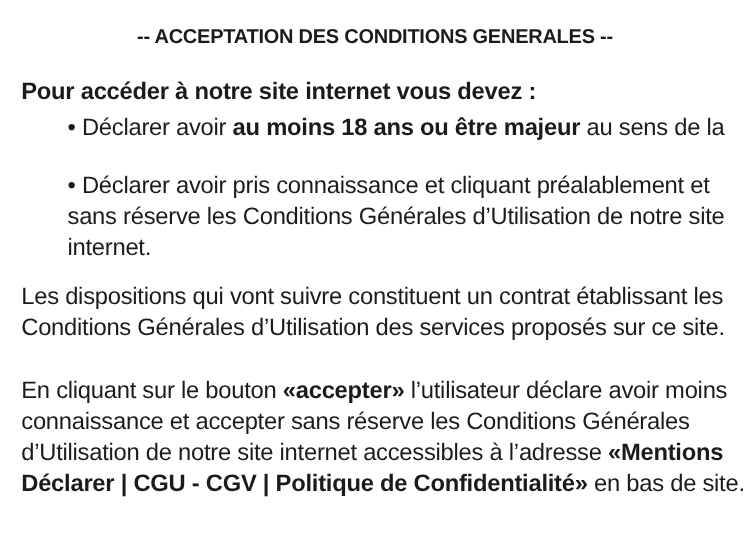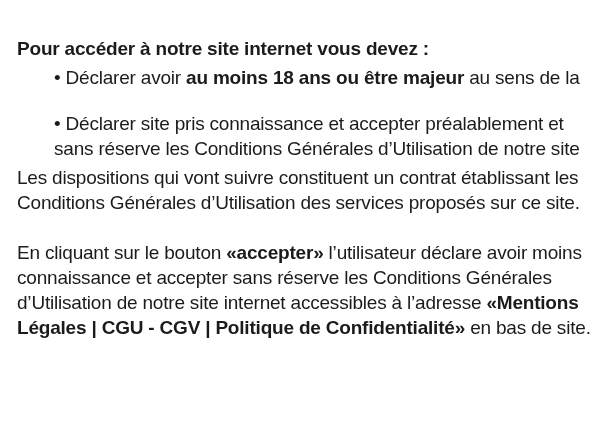--- a/index.html
+++ b/index.html
@@ -38,42 +38,44 @@
   }
   .line {
     white-space: pre;
   }
   .b {
     font-weight: 700;
   }
   [data-name="intro-heading"]     { margin-top: 19px; }
   [data-name="bullet-age"]        { margin-top: 4px; }
   [data-name="bullet-cgu"]        { margin-top: 21px; }
-  [data-name="contract-paragraph"]{ margin-top: 4px; }
+  [data-name="contract-paragraph"]{ margin-top: 14px; }
   [data-name="accept-paragraph"]  { margin-top: 25px; }
 </style>
 </head>
 <body data-name="page">
 
 <main class="doc" data-name="terms-document">
+  <h1 class="title" data-name="document-title">-- ACCEPTATION DES CONDITIONS GENERALES --</h1>
   <div data-name="document-body">
       <div class="para" data-name="intro-heading">
         <div class="line" data-name="text-line"><span class="b" data-name="bold-text-segment">Pour accéder à notre site internet vous devez :</span></div>
       </div>
       <div class="para bullet" data-name="bullet-age">
         <div class="line" data-name="text-line"><span data-name="text-segment">• Déclarer avoir </span><span class="b" data-name="bold-text-segment">au moins 18 ans ou être majeur</span><span data-name="text-segment"> au sens de la</span></div>
       </div>
       <div class="para bullet" data-name="bullet-cgu">
-        <div class="line" data-name="text-line"><span data-name="text-segment">• Déclarer site pris connaissance et accepter préalablement et</span></div>
+        <div class="line" data-name="text-line"><span data-name="text-segment">• Déclarer avoir pris connaissance et cliquant préalablement et</span></div>
         <div class="line" data-name="text-line"><span data-name="text-segment">sans réserve les Conditions Générales d’Utilisation de notre site</span></div>
+        <div class="line" data-name="text-line"><span data-name="text-segment">internet.</span></div>
       </div>
       <div class="para" data-name="contract-paragraph">
         <div class="line" data-name="text-line"><span data-name="text-segment">Les dispositions qui vont suivre constituent un contrat établissant les</span></div>
         <div class="line" data-name="text-line"><span data-name="text-segment">Conditions Générales d’Utilisation des services proposés sur ce site.</span></div>
       </div>
       <div class="para" data-name="accept-paragraph">
         <div class="line" data-name="text-line"><span data-name="text-segment">En cliquant sur le bouton </span><span class="b" data-name="bold-text-segment">«accepter»</span><span data-name="text-segment"> l’utilisateur déclare avoir moins</span></div>
         <div class="line" data-name="text-line"><span data-name="text-segment">connaissance et accepter sans réserve les Conditions Générales</span></div>
         <div class="line" data-name="text-line"><span data-name="text-segment">d’Utilisation de notre site internet accessibles à l’adresse </span><span class="b" data-name="bold-text-segment">«Mentions</span></div>
-        <div class="line" data-name="text-line"><span class="b" data-name="bold-text-segment">Légales | CGU - CGV | Politique de Confidentialité»</span><span data-name="text-segment"> en bas de site.</span></div>
+        <div class="line" data-name="text-line"><span class="b" data-name="bold-text-segment">Déclarer | CGU - CGV | Politique de Confidentialité»</span><span data-name="text-segment"> en bas de site.</span></div>
       </div>
     </div>
 </main>
 
 </body></html>

